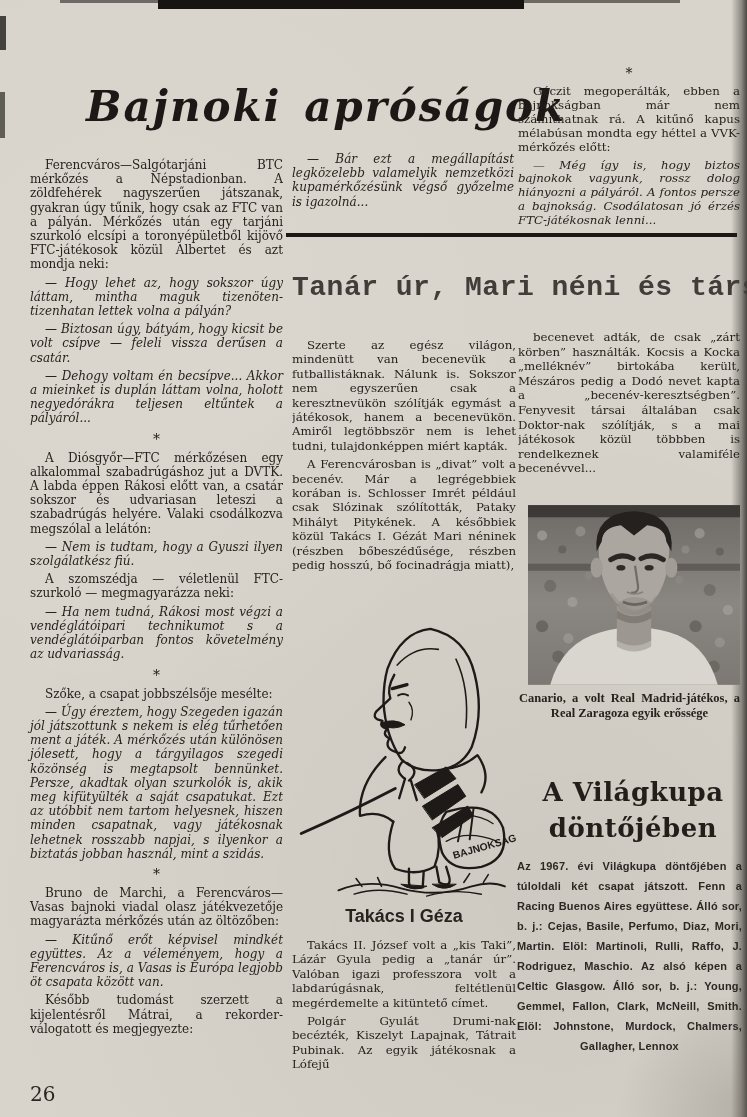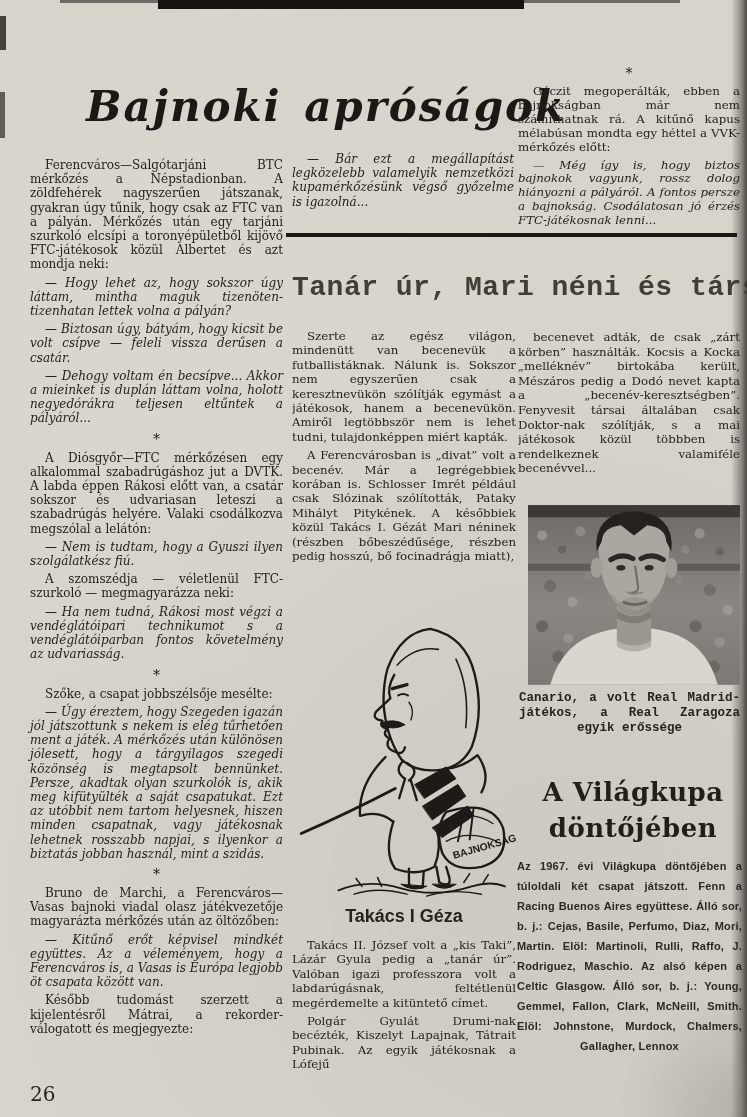--- a/index.html
+++ b/index.html
@@ -31,21 +31,21 @@
     font-family:"DejaVu Serif", serif;font-style:italic;font-weight:600;
     font-size:42px;letter-spacing:2px;word-spacing:6px;color:#1b1815;
     white-space:nowrap;
   }
 
   
   .col{position:absolute;text-align:justify;font-size:12px;line-height:14.2px;}
   .col1{left:30px;top:158px;width:253px;}
   .colA2{left:292px;top:152px;width:222px;}
   .colA3{left:518px;top:62px;width:222px;font-size:11.8px;line-height:13.9px;}
-  .colM1{left:292px;top:329px;width:224px;font-size:11.8px;line-height:14.4px;height:292px;overflow:hidden;}
+  .colM1{left:292px;top:338px;width:224px;font-size:11.8px;line-height:14.4px;height:292px;overflow:hidden;}
   .colM2{left:292px;top:938px;width:224px;font-size:11.8px;line-height:14.4px;height:142px;overflow:hidden;}
   .colR{left:518px;top:330px;width:222px;font-size:11.8px;line-height:14.6px;height:172px;overflow:hidden;}
 
   .para{margin:0 0 4px;text-indent:15px;}
   .it{font-style:italic;}
   .star{text-align:center;font-size:14px;line-height:18px;margin:2px 0 3px;color:#1d1a17;text-indent:0;}
 
   .rule{position:absolute;left:286px;top:233px;width:451px;height:4px;background:#1b1815;}
 
   
@@ -59,21 +59,21 @@
   .cartoon{position:absolute;left:298px;top:620px;width:218px;height:284px;}
   .cartoon-caption{
     position:absolute;left:292px;top:906px;width:224px;text-align:center;
     font-family:"Liberation Sans", sans-serif;font-weight:bold;font-size:18px;color:#27231f;
   }
 
   
   .photo{position:absolute;left:528px;top:505px;width:212px;height:180px;}
   .photo-caption{
     position:absolute;left:519px;top:691px;width:221px;
-    font-family:Liberation Mono, monospace;font-weight:bold;font-size:12.5px;
+    font-family:Liberation Serif, serif;font-weight:bold;font-size:12.5px;
     line-height:15px;color:#26221e;text-align:justify;text-align-last:center;
   }
 
   
   .subhead{
     position:absolute;left:518px;top:770px;width:222px;margin:4px;text-align:center;
     font-family:"DejaVu Serif", serif;font-weight:bold;font-size:26px;line-height:36px;
     color:#221e1a;letter-spacing:.5px;
   }
   .worldcup{

